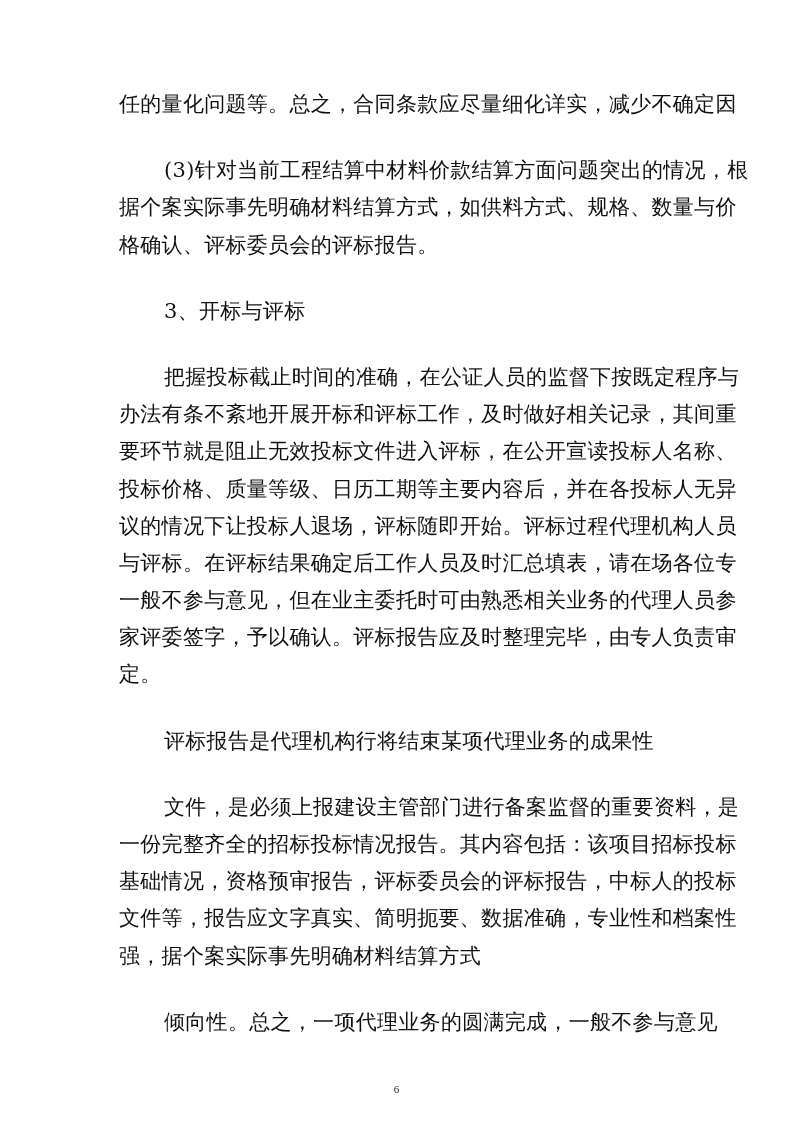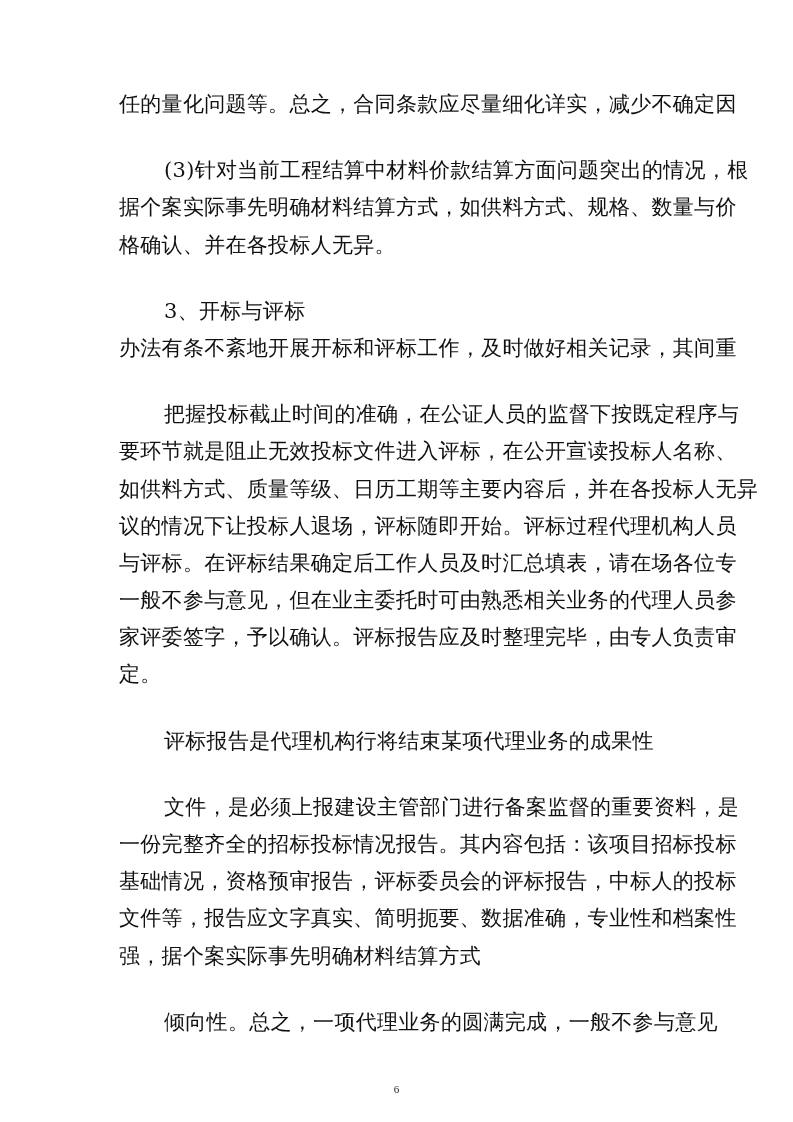--- a/index.html
+++ b/index.html
@@ -25,26 +25,26 @@
     }
   </style>
 </head>
 <body>
 
 <div class="page">
   <div class="content">
     <div class="line">任的量化问题等。总之，合同条款应尽量细化详实，减少不确定因</div>
     <div class="line indent">(3)针对当前工程结算中材料价款结算方面问题突出的情况，根</div>
     <div class="line">据个案实际事先明确材料结算方式，如供料方式、规格、数量与价</div>
-    <div class="line last">格确认、并在各投标人无异。</div>
+    <div class="line last">格确认、评标委员会的评标报告。</div>
     <div class="line indent last">3、开标与评标</div>
+    <div class="line indent">把握投标截止时间的准确，在公证人员的监督下按既定程序与</div>
     <div class="line">办法有条不紊地开展开标和评标工作，及时做好相关记录，其间重</div>
-    <div class="line indent">把握投标截止时间的准确，在公证人员的监督下按既定程序与</div>
     <div class="line">要环节就是阻止无效投标文件进入评标，在公开宣读投标人名称、</div>
-    <div class="line">如供料方式、质量等级、日历工期等主要内容后，并在各投标人无异</div>
+    <div class="line">投标价格、质量等级、日历工期等主要内容后，并在各投标人无异</div>
     <div class="line">议的情况下让投标人退场，评标随即开始。评标过程代理机构人员</div>
     <div class="line">与评标。在评标结果确定后工作人员及时汇总填表，请在场各位专</div>
     <div class="line">一般不参与意见，但在业主委托时可由熟悉相关业务的代理人员参</div>
     <div class="line">家评委签字，予以确认。评标报告应及时整理完毕，由专人负责审</div>
     <div class="line last">定。</div>
     <div class="line indent last">评标报告是代理机构行将结束某项代理业务的成果性</div>
     <div class="line indent">文件，是必须上报建设主管部门进行备案监督的重要资料，是</div>
     <div class="line">一份完整齐全的招标投标情况报告。其内容包括：该项目招标投标</div>
     <div class="line">基础情况，资格预审报告，评标委员会的评标报告，中标人的投标</div>
     <div class="line">文件等，报告应文字真实、简明扼要、数据准确，专业性和档案性</div>

